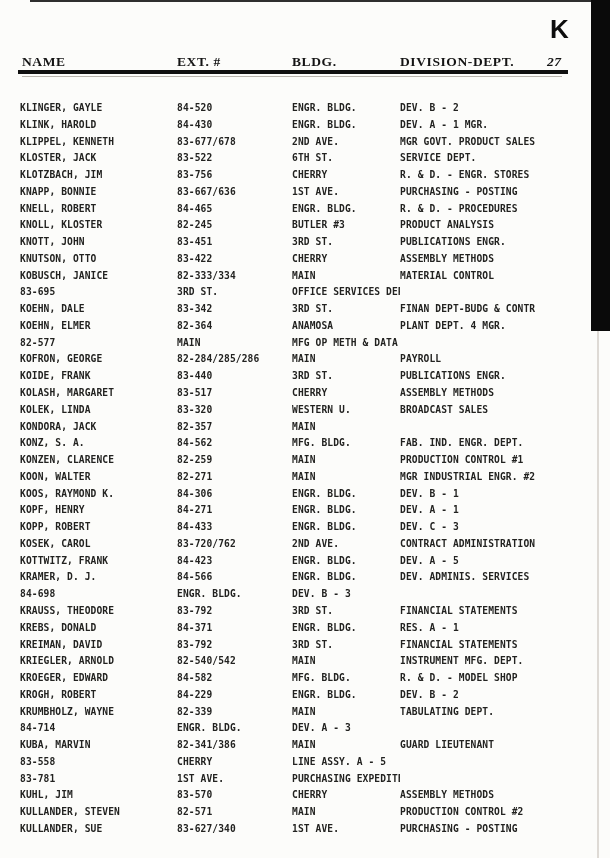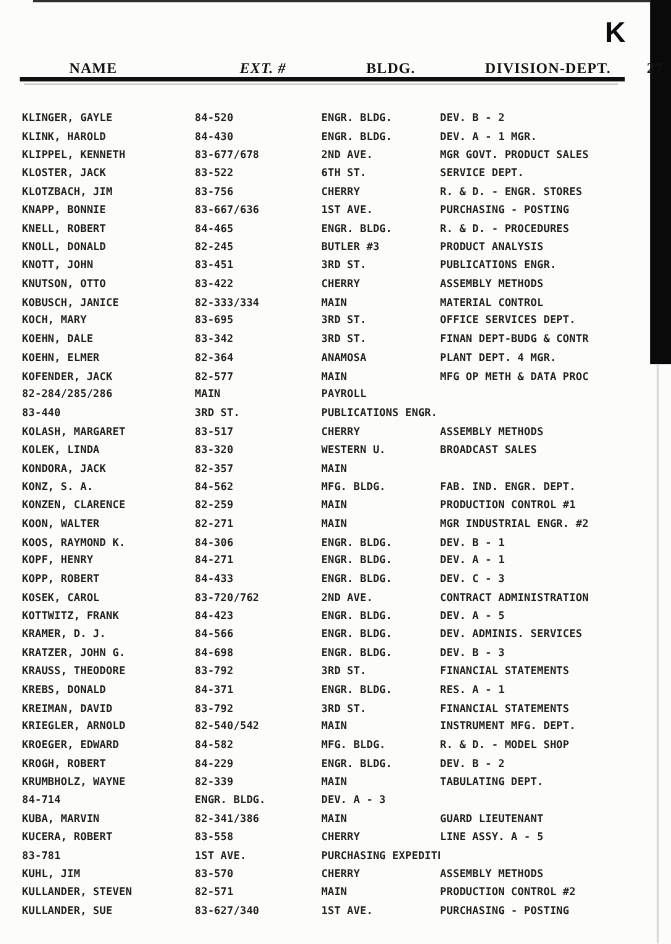--- a/index.html
+++ b/index.html
@@ -47,27 +47,26 @@
   
   .col-header, .page-number {
     position: absolute;
     top: 54px;
     font-family: "Liberation Serif", serif;
     font-weight: 700;
     font-size: 13.5px;
     letter-spacing: 0.6px;
     color: #141414;
     white-space: nowrap;
-    margin-left: 41px;
   }
   .col-header.name     { left: 22px; }
-  .col-header.ext      { left: 177px; font-style: italic; }
+  .col-header.ext      { left: 177px; }
   .col-header.bldg     { left: 292px; text-align: center; }
   .col-header.division { left: 400px; }
-  .page-number         { left: 547px; }
+  .page-number         { left: 547px; font-style: italic; }
   .header-rule {
     position: absolute;
     left: 18px; top: 70px;
     width: 550px; height: 4px;
     background: #101010;
   }
   .header-rule-echo {
     position: absolute;
     left: 22px; top: 76px;
     width: 540px; height: 1px;
@@ -152,21 +151,21 @@
         <span class="cell bldg">1ST AVE.</span>
         <span class="cell division">PURCHASING - POSTING</span>
       </div>
       <div class="row">
         <span class="cell name">KNELL, ROBERT</span>
         <span class="cell ext">84-465</span>
         <span class="cell bldg">ENGR. BLDG.</span>
         <span class="cell division">R. &amp; D. - PROCEDURES</span>
       </div>
       <div class="row">
-        <span class="cell name">KNOLL, DONALD</span>
+        <span class="cell name">KNOLL, KLOSTER</span>
         <span class="cell ext">82-245</span>
         <span class="cell bldg">BUTLER #3</span>
         <span class="cell division">PRODUCT ANALYSIS</span>
       </div>
       <div class="row">
         <span class="cell name">KNOTT, JOHN</span>
         <span class="cell ext">83-451</span>
         <span class="cell bldg">3RD ST.</span>
         <span class="cell division">PUBLICATIONS ENGR.</span>
       </div>
@@ -176,49 +175,49 @@
         <span class="cell bldg">CHERRY</span>
         <span class="cell division">ASSEMBLY METHODS</span>
       </div>
       <div class="row">
         <span class="cell name">KOBUSCH, JANICE</span>
         <span class="cell ext">82-333/334</span>
         <span class="cell bldg">MAIN</span>
         <span class="cell division">MATERIAL CONTROL</span>
       </div>
       <div class="row">
-        <span class="cell name">KOCH, MARY</span>
         <span class="cell ext">83-695</span>
         <span class="cell bldg">3RD ST.</span>
         <span class="cell division">OFFICE SERVICES DEPT.</span>
       </div>
       <div class="row">
         <span class="cell name">KOEHN, DALE</span>
         <span class="cell ext">83-342</span>
         <span class="cell bldg">3RD ST.</span>
         <span class="cell division">FINAN DEPT-BUDG &amp; CONTR</span>
       </div>
       <div class="row">
         <span class="cell name">KOEHN, ELMER</span>
         <span class="cell ext">82-364</span>
         <span class="cell bldg">ANAMOSA</span>
         <span class="cell division">PLANT DEPT. 4 MGR.</span>
       </div>
       <div class="row">
-        <span class="cell name">KOFENDER, JACK</span>
         <span class="cell ext">82-577</span>
         <span class="cell bldg">MAIN</span>
         <span class="cell division">MFG OP METH &amp; DATA PROC</span>
       </div>
       <div class="row">
+        <span class="cell name">KOFRON, GEORGE</span>
         <span class="cell ext">82-284/285/286</span>
         <span class="cell bldg">MAIN</span>
         <span class="cell division">PAYROLL</span>
       </div>
       <div class="row">
+        <span class="cell name">KOIDE, FRANK</span>
         <span class="cell ext">83-440</span>
         <span class="cell bldg">3RD ST.</span>
         <span class="cell division">PUBLICATIONS ENGR.</span>
       </div>
       <div class="row">
         <span class="cell name">KOLASH, MARGARET</span>
         <span class="cell ext">83-517</span>
         <span class="cell bldg">CHERRY</span>
         <span class="cell division">ASSEMBLY METHODS</span>
       </div>
@@ -281,21 +280,20 @@
         <span class="cell bldg">ENGR. BLDG.</span>
         <span class="cell division">DEV. A - 5</span>
       </div>
       <div class="row">
         <span class="cell name">KRAMER, D. J.</span>
         <span class="cell ext">84-566</span>
         <span class="cell bldg">ENGR. BLDG.</span>
         <span class="cell division">DEV. ADMINIS. SERVICES</span>
       </div>
       <div class="row">
-        <span class="cell name">KRATZER, JOHN G.</span>
         <span class="cell ext">84-698</span>
         <span class="cell bldg">ENGR. BLDG.</span>
         <span class="cell division">DEV. B - 3</span>
       </div>
       <div class="row">
         <span class="cell name">KRAUSS, THEODORE</span>
         <span class="cell ext">83-792</span>
         <span class="cell bldg">3RD ST.</span>
         <span class="cell division">FINANCIAL STATEMENTS</span>
       </div>
@@ -340,21 +338,20 @@
         <span class="cell bldg">ENGR. BLDG.</span>
         <span class="cell division">DEV. A - 3</span>
       </div>
       <div class="row">
         <span class="cell name">KUBA, MARVIN</span>
         <span class="cell ext">82-341/386</span>
         <span class="cell bldg">MAIN</span>
         <span class="cell division">GUARD LIEUTENANT</span>
       </div>
       <div class="row">
-        <span class="cell name">KUCERA, ROBERT</span>
         <span class="cell ext">83-558</span>
         <span class="cell bldg">CHERRY</span>
         <span class="cell division">LINE ASSY. A - 5</span>
       </div>
       <div class="row">
         <span class="cell ext">83-781</span>
         <span class="cell bldg">1ST AVE.</span>
         <span class="cell division">PURCHASING EXPEDITER</span>
       </div>
       <div class="row">

